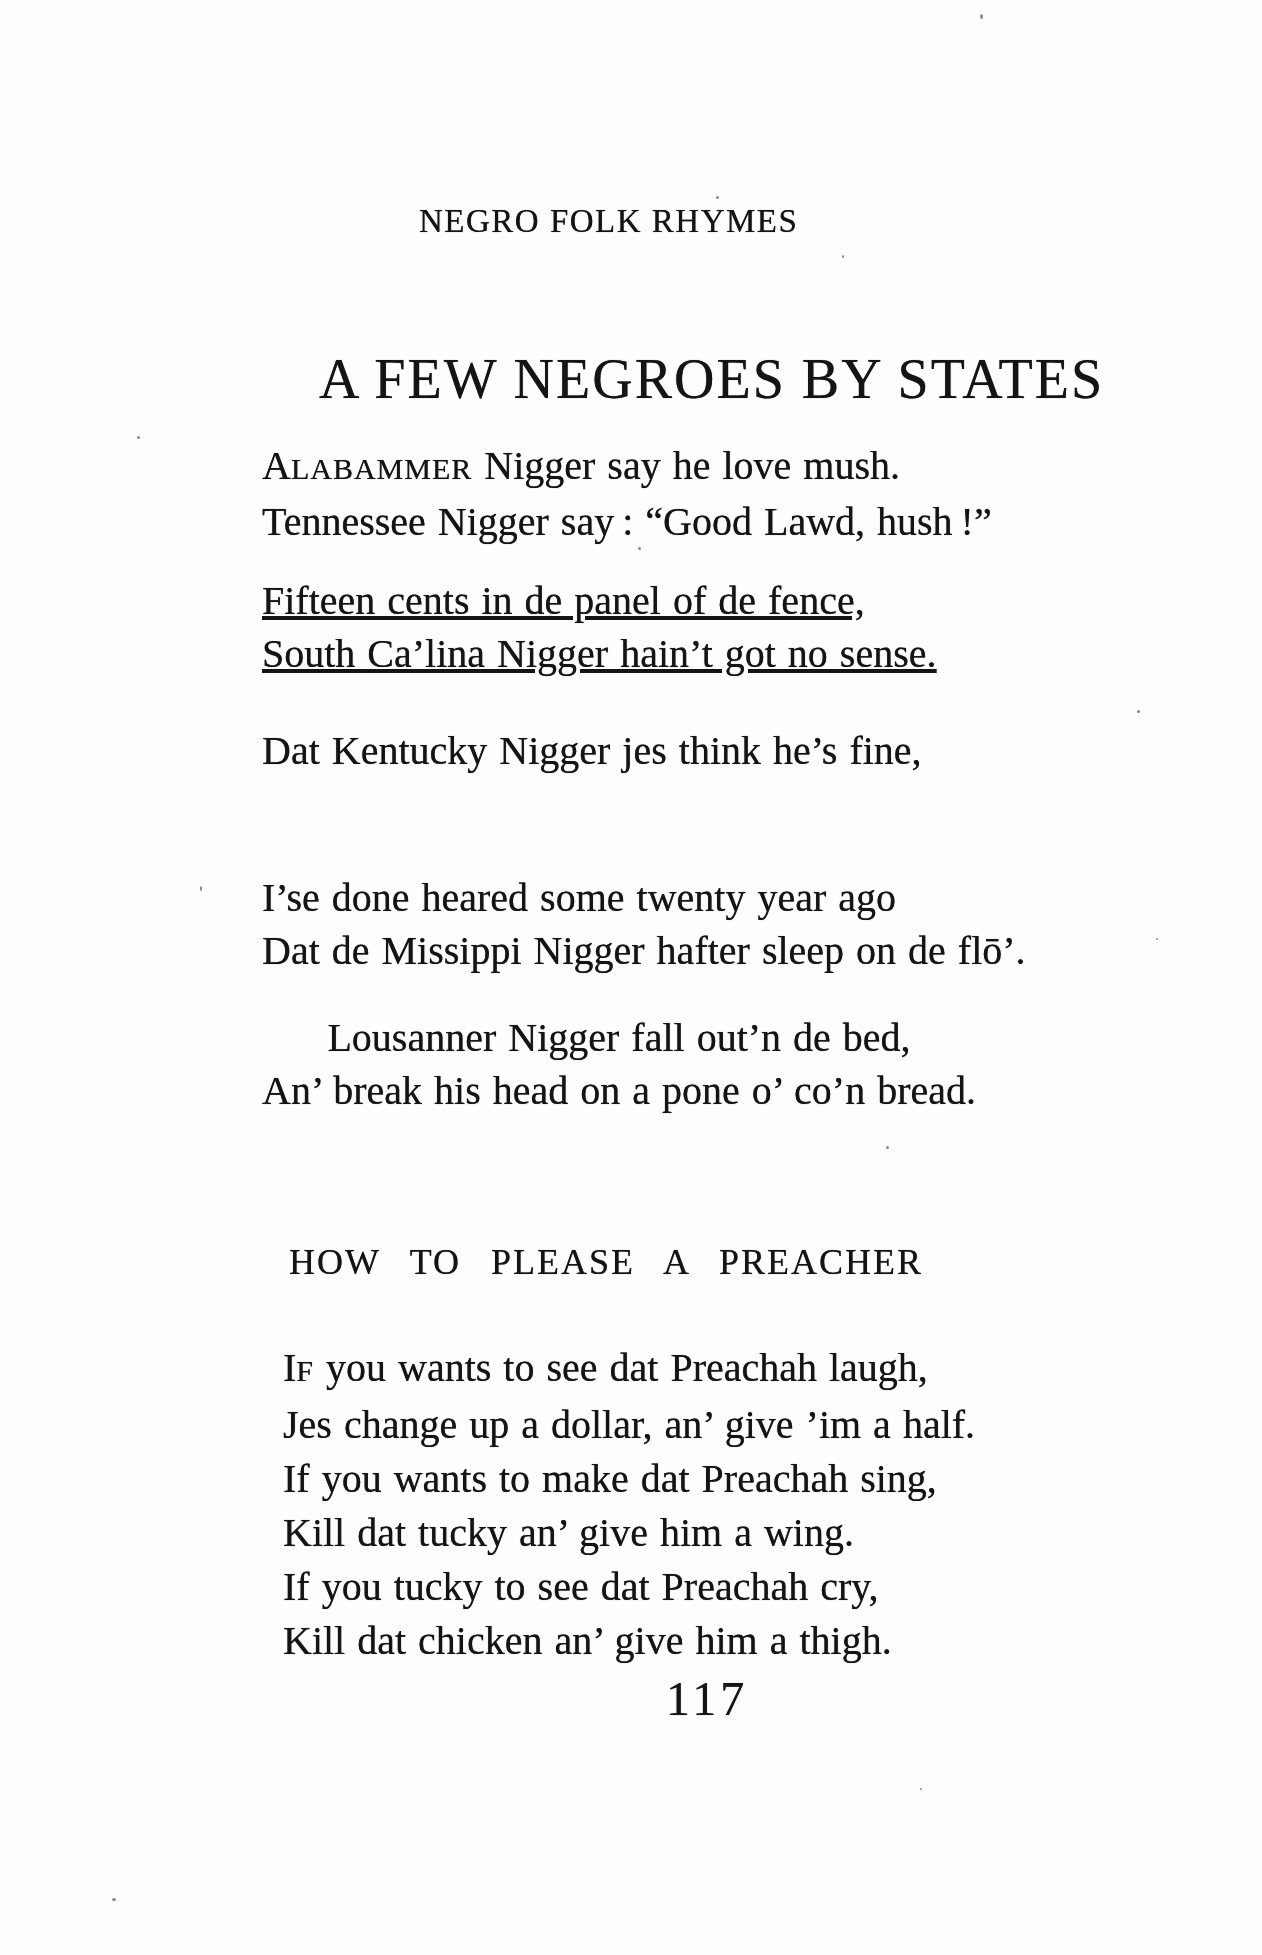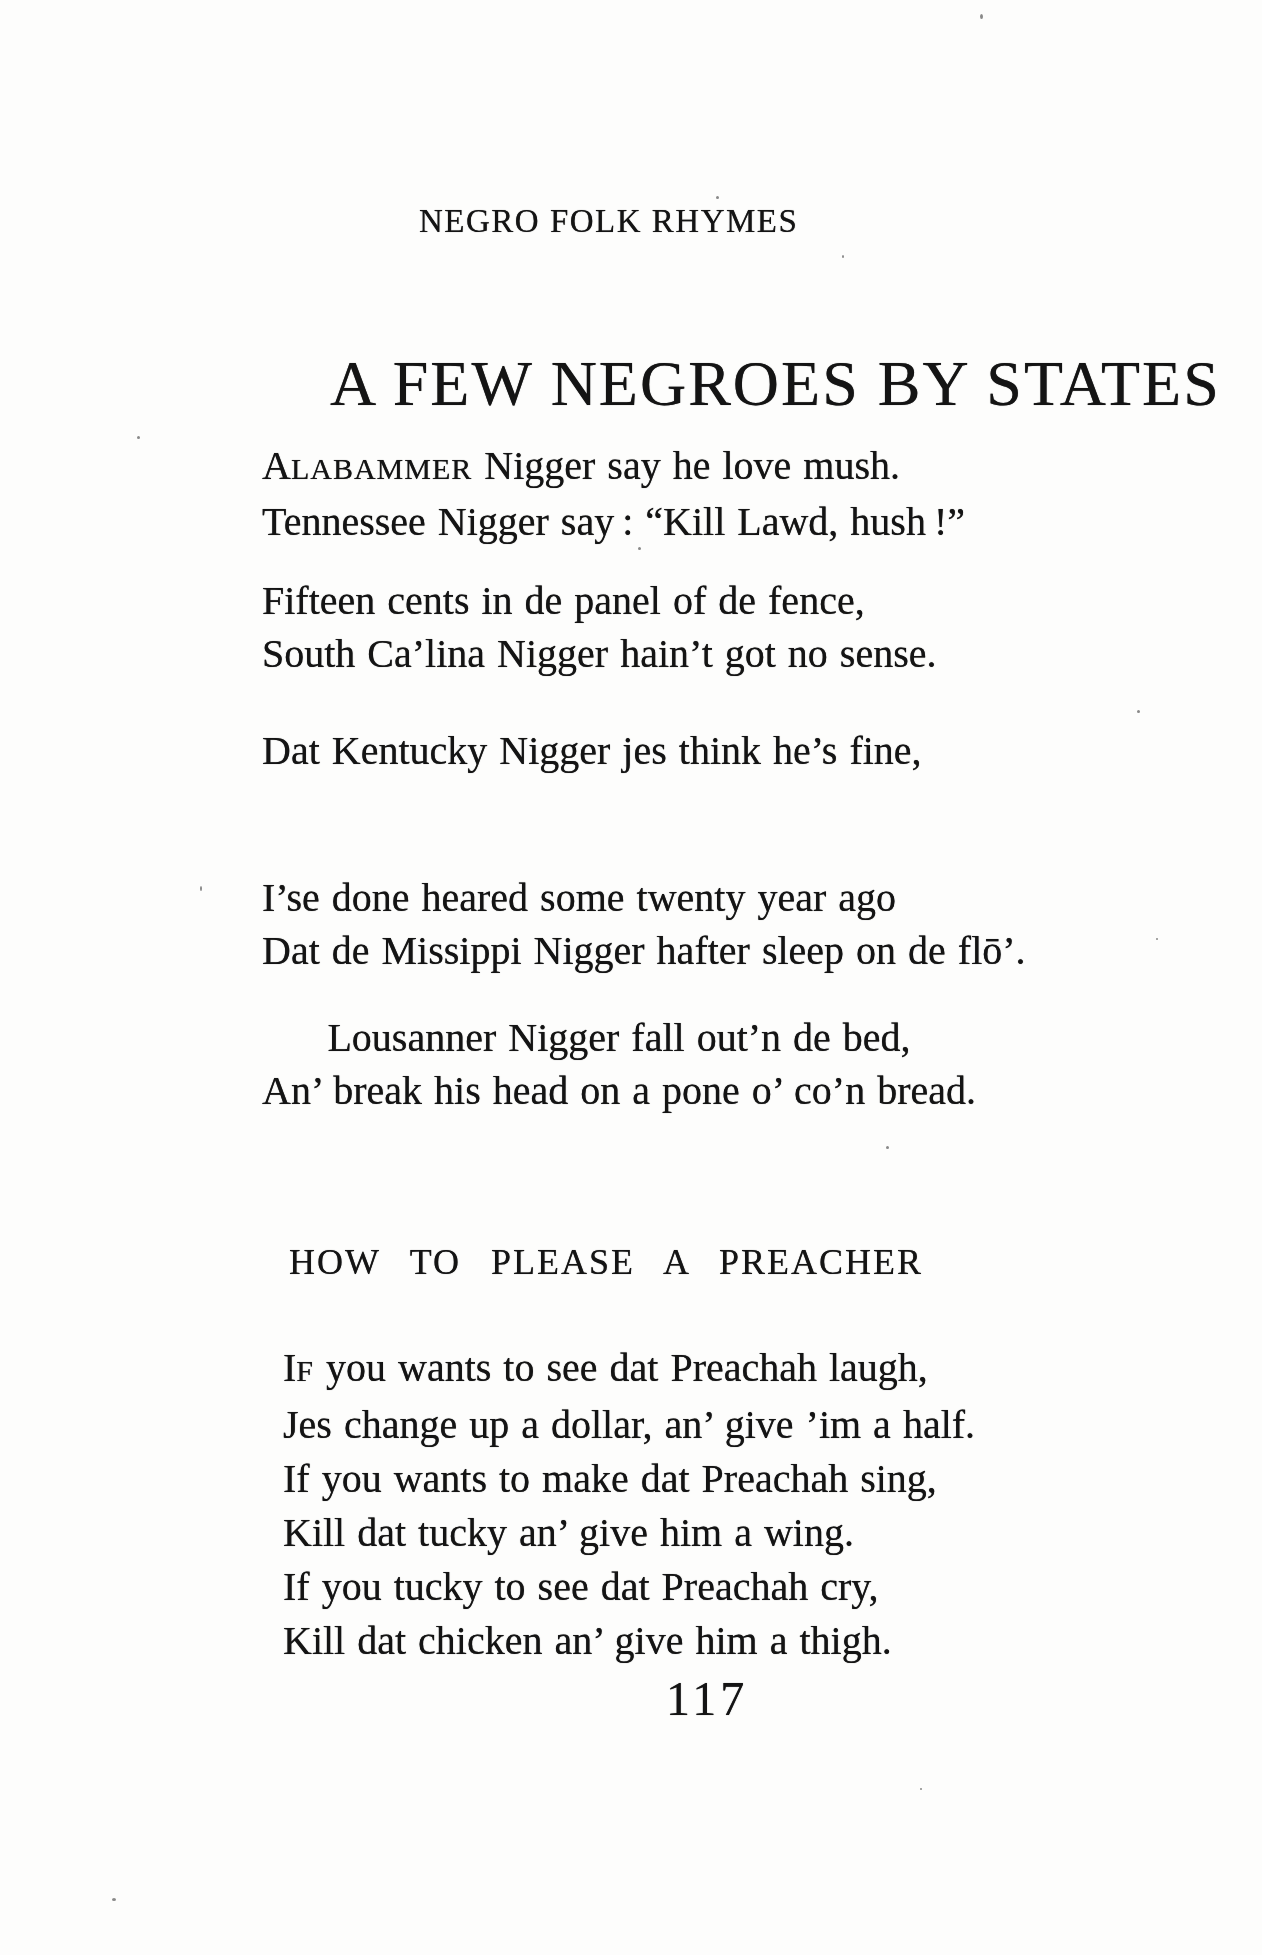--- a/index.html
+++ b/index.html
@@ -20,25 +20,25 @@
   .running-header {
     position: absolute;
     left: 419px;
     top: 203px;
     font-size: 33px;
     letter-spacing: 1.5px;
     white-space: nowrap;
   }
   .section-title-1 {
     position: absolute;
-    left: 330px;
+    left: 319px;
     top: 347px;
     margin: 0;
     font-weight: normal;
-    font-size: 64px;
+    font-size: 56px;
     letter-spacing: 2px;
     white-space: nowrap;
   }
   .section-title-2 {
     position: absolute;
     left: 289px;
     top: 1241px;
     margin: 0;
     font-weight: normal;
     font-size: 36px;
@@ -49,21 +49,21 @@
   .stanza {
     position: absolute;
     left: 262px;
     margin: 0;
     font-size: 40px;
     line-height: 53px;
     word-spacing: 2px;
     white-space: nowrap;
   }
   .stanza-1 { top: 439px; }
-  .stanza-2 { top: 574px; }
+  .stanza-2 { top: 574px; text-decoration: underline; }
   .stanza-3 { top: 724px; }
   .stanza-4 { top: 871px; }
   .stanza-5 { top: 1011px; text-align: center; }
   .poem-2 {
     position: absolute;
     left: 283px;
     top: 1341px;
     margin: 0;
     font-size: 40px;
     line-height: 54px;
@@ -91,21 +91,21 @@
 <body>
 
 <div class="page">
 
   <div class="running-header">NEGRO FOLK RHYMES</div>
 
   <h1 class="section-title-1">A FEW NEGROES BY STATES</h1>
 
   <p class="stanza stanza-1">
     <span class="line"><span>A</span><span class="small-caps">LABAMMER</span><span> Nigger say he love mush.</span></span>
-    <span class="line">Tennessee Nigger say : “Kill Lawd, hush !”</span>
+    <span class="line">Tennessee Nigger say : “Good Lawd, hush !”</span>
   </p>
 
   <p class="stanza stanza-2">
     <span class="line">Fifteen cents in de panel of de fence,</span>
     <span class="line">South Ca’lina Nigger hain’t got no sense.</span>
   </p>
 
   <p class="stanza stanza-3">
     <span class="line">Dat Kentucky Nigger jes think he’s fine,</span>
   </p>

